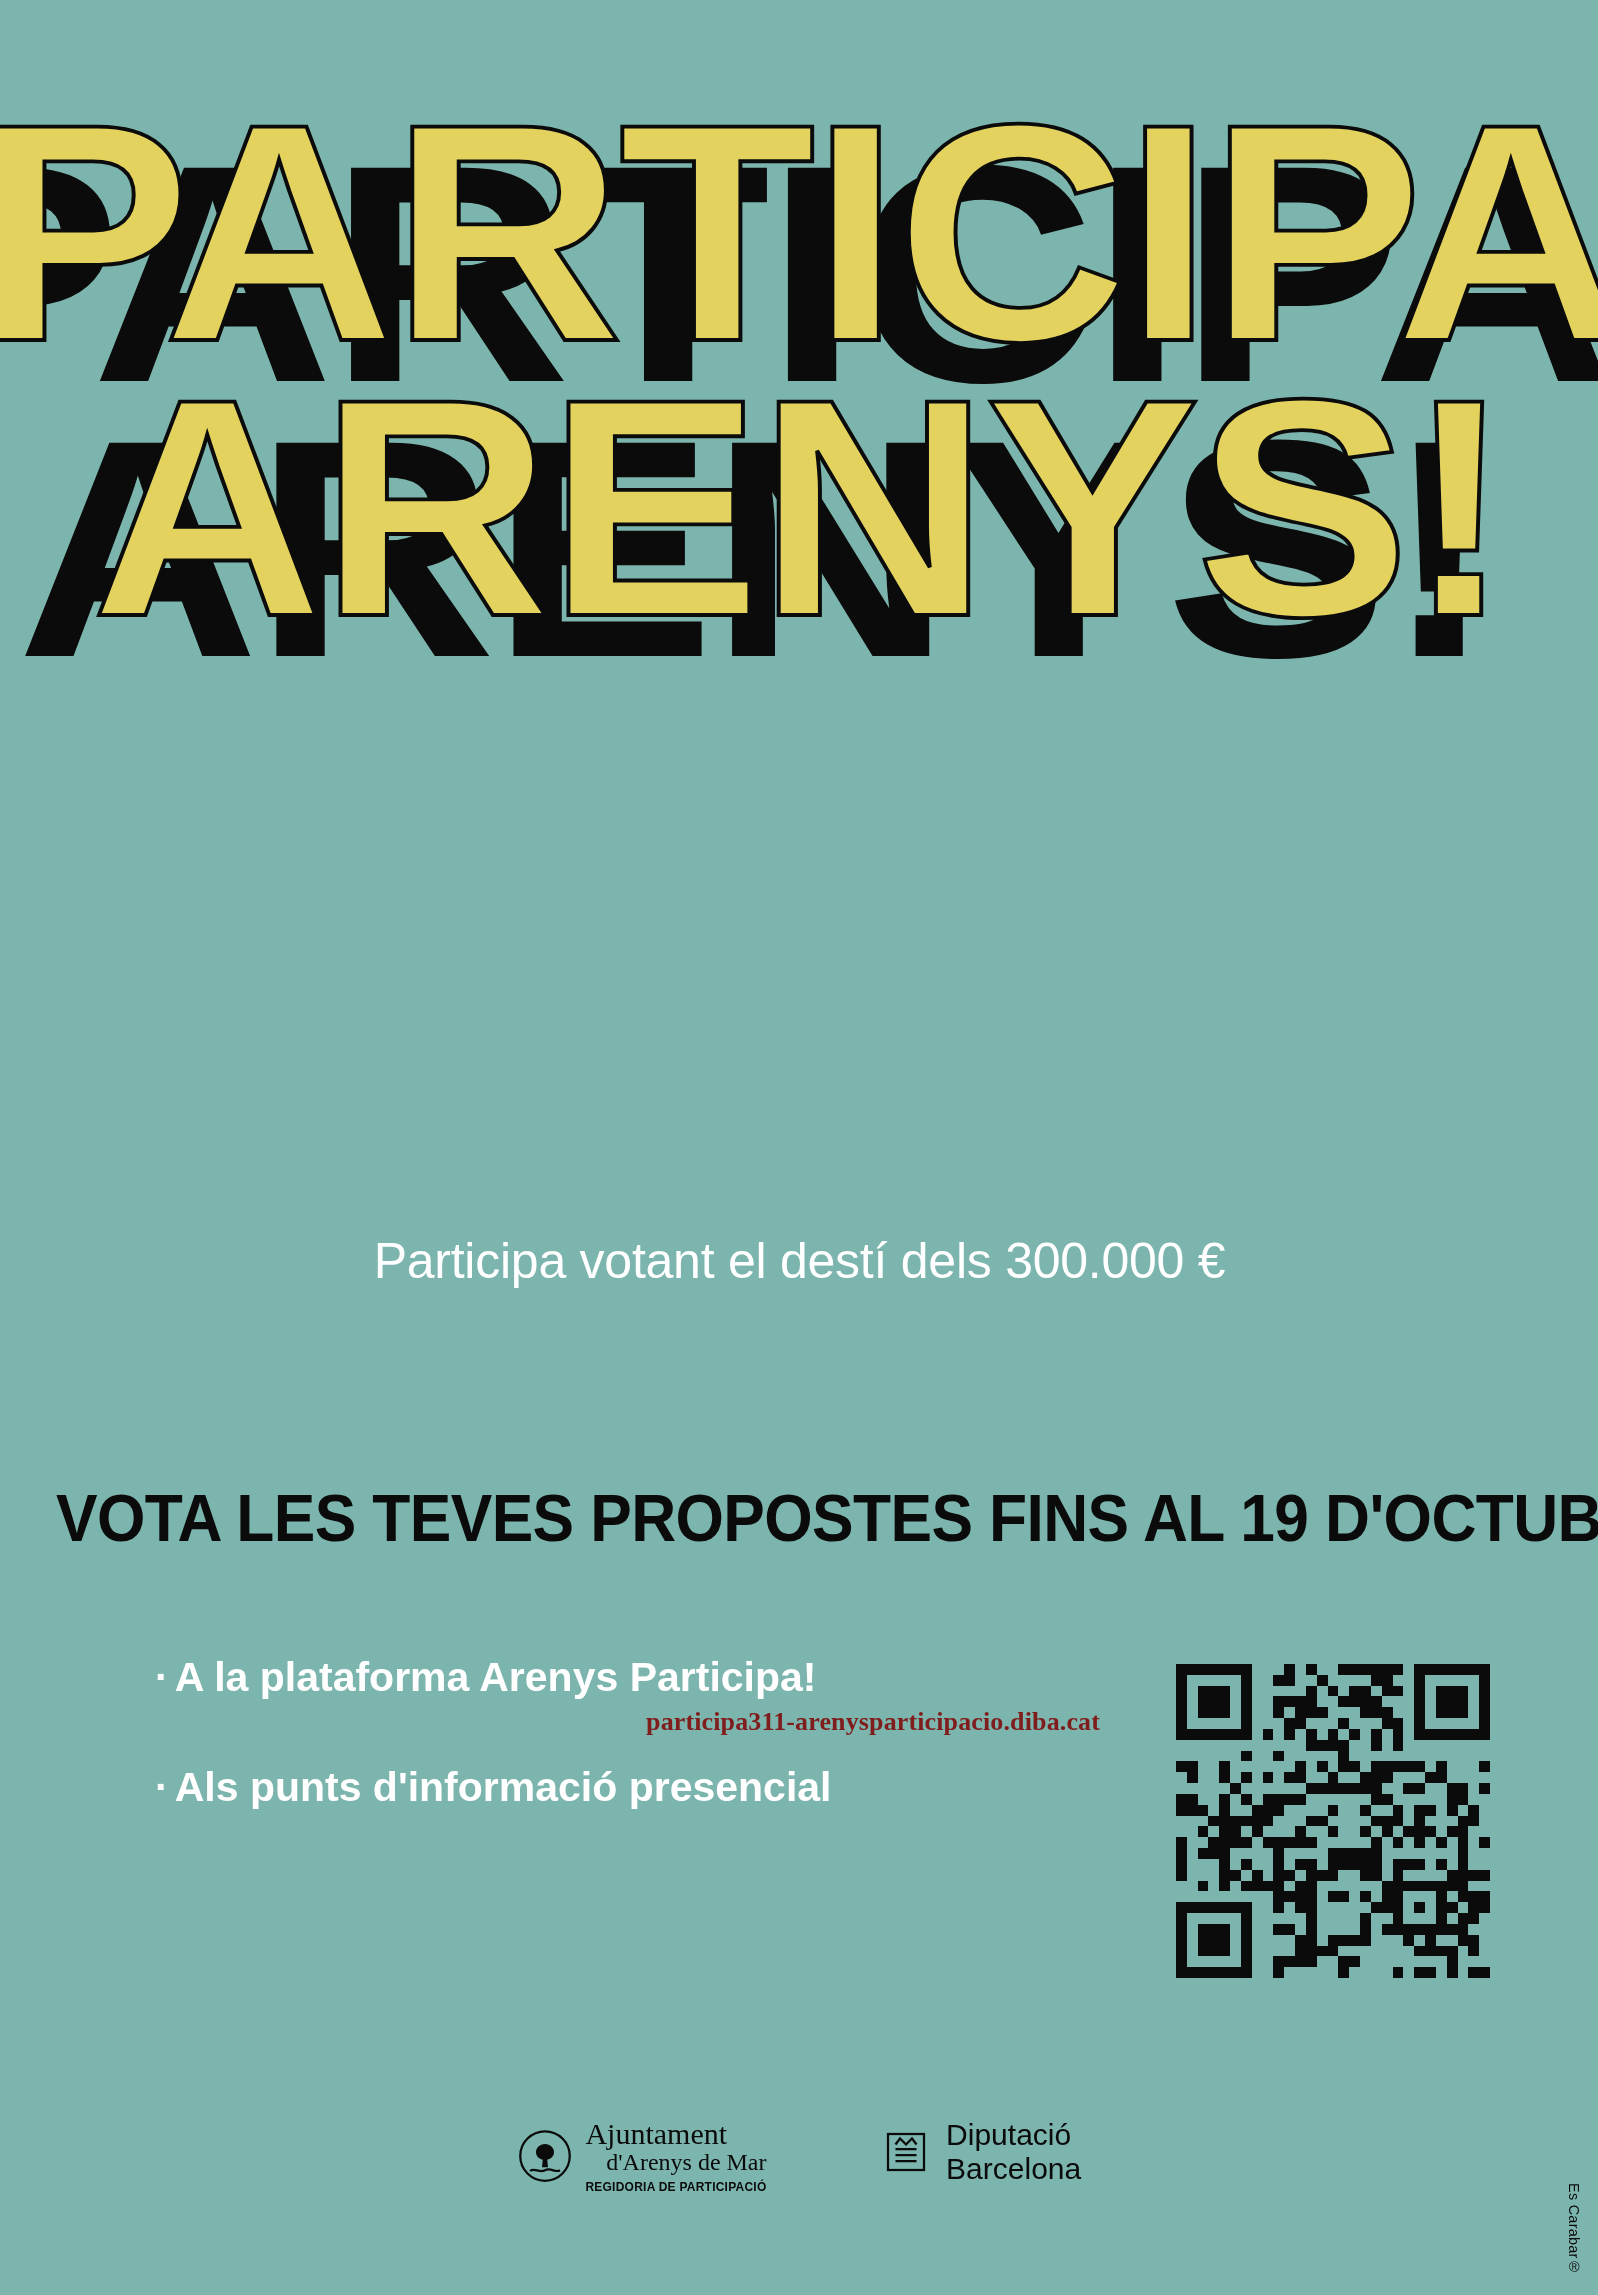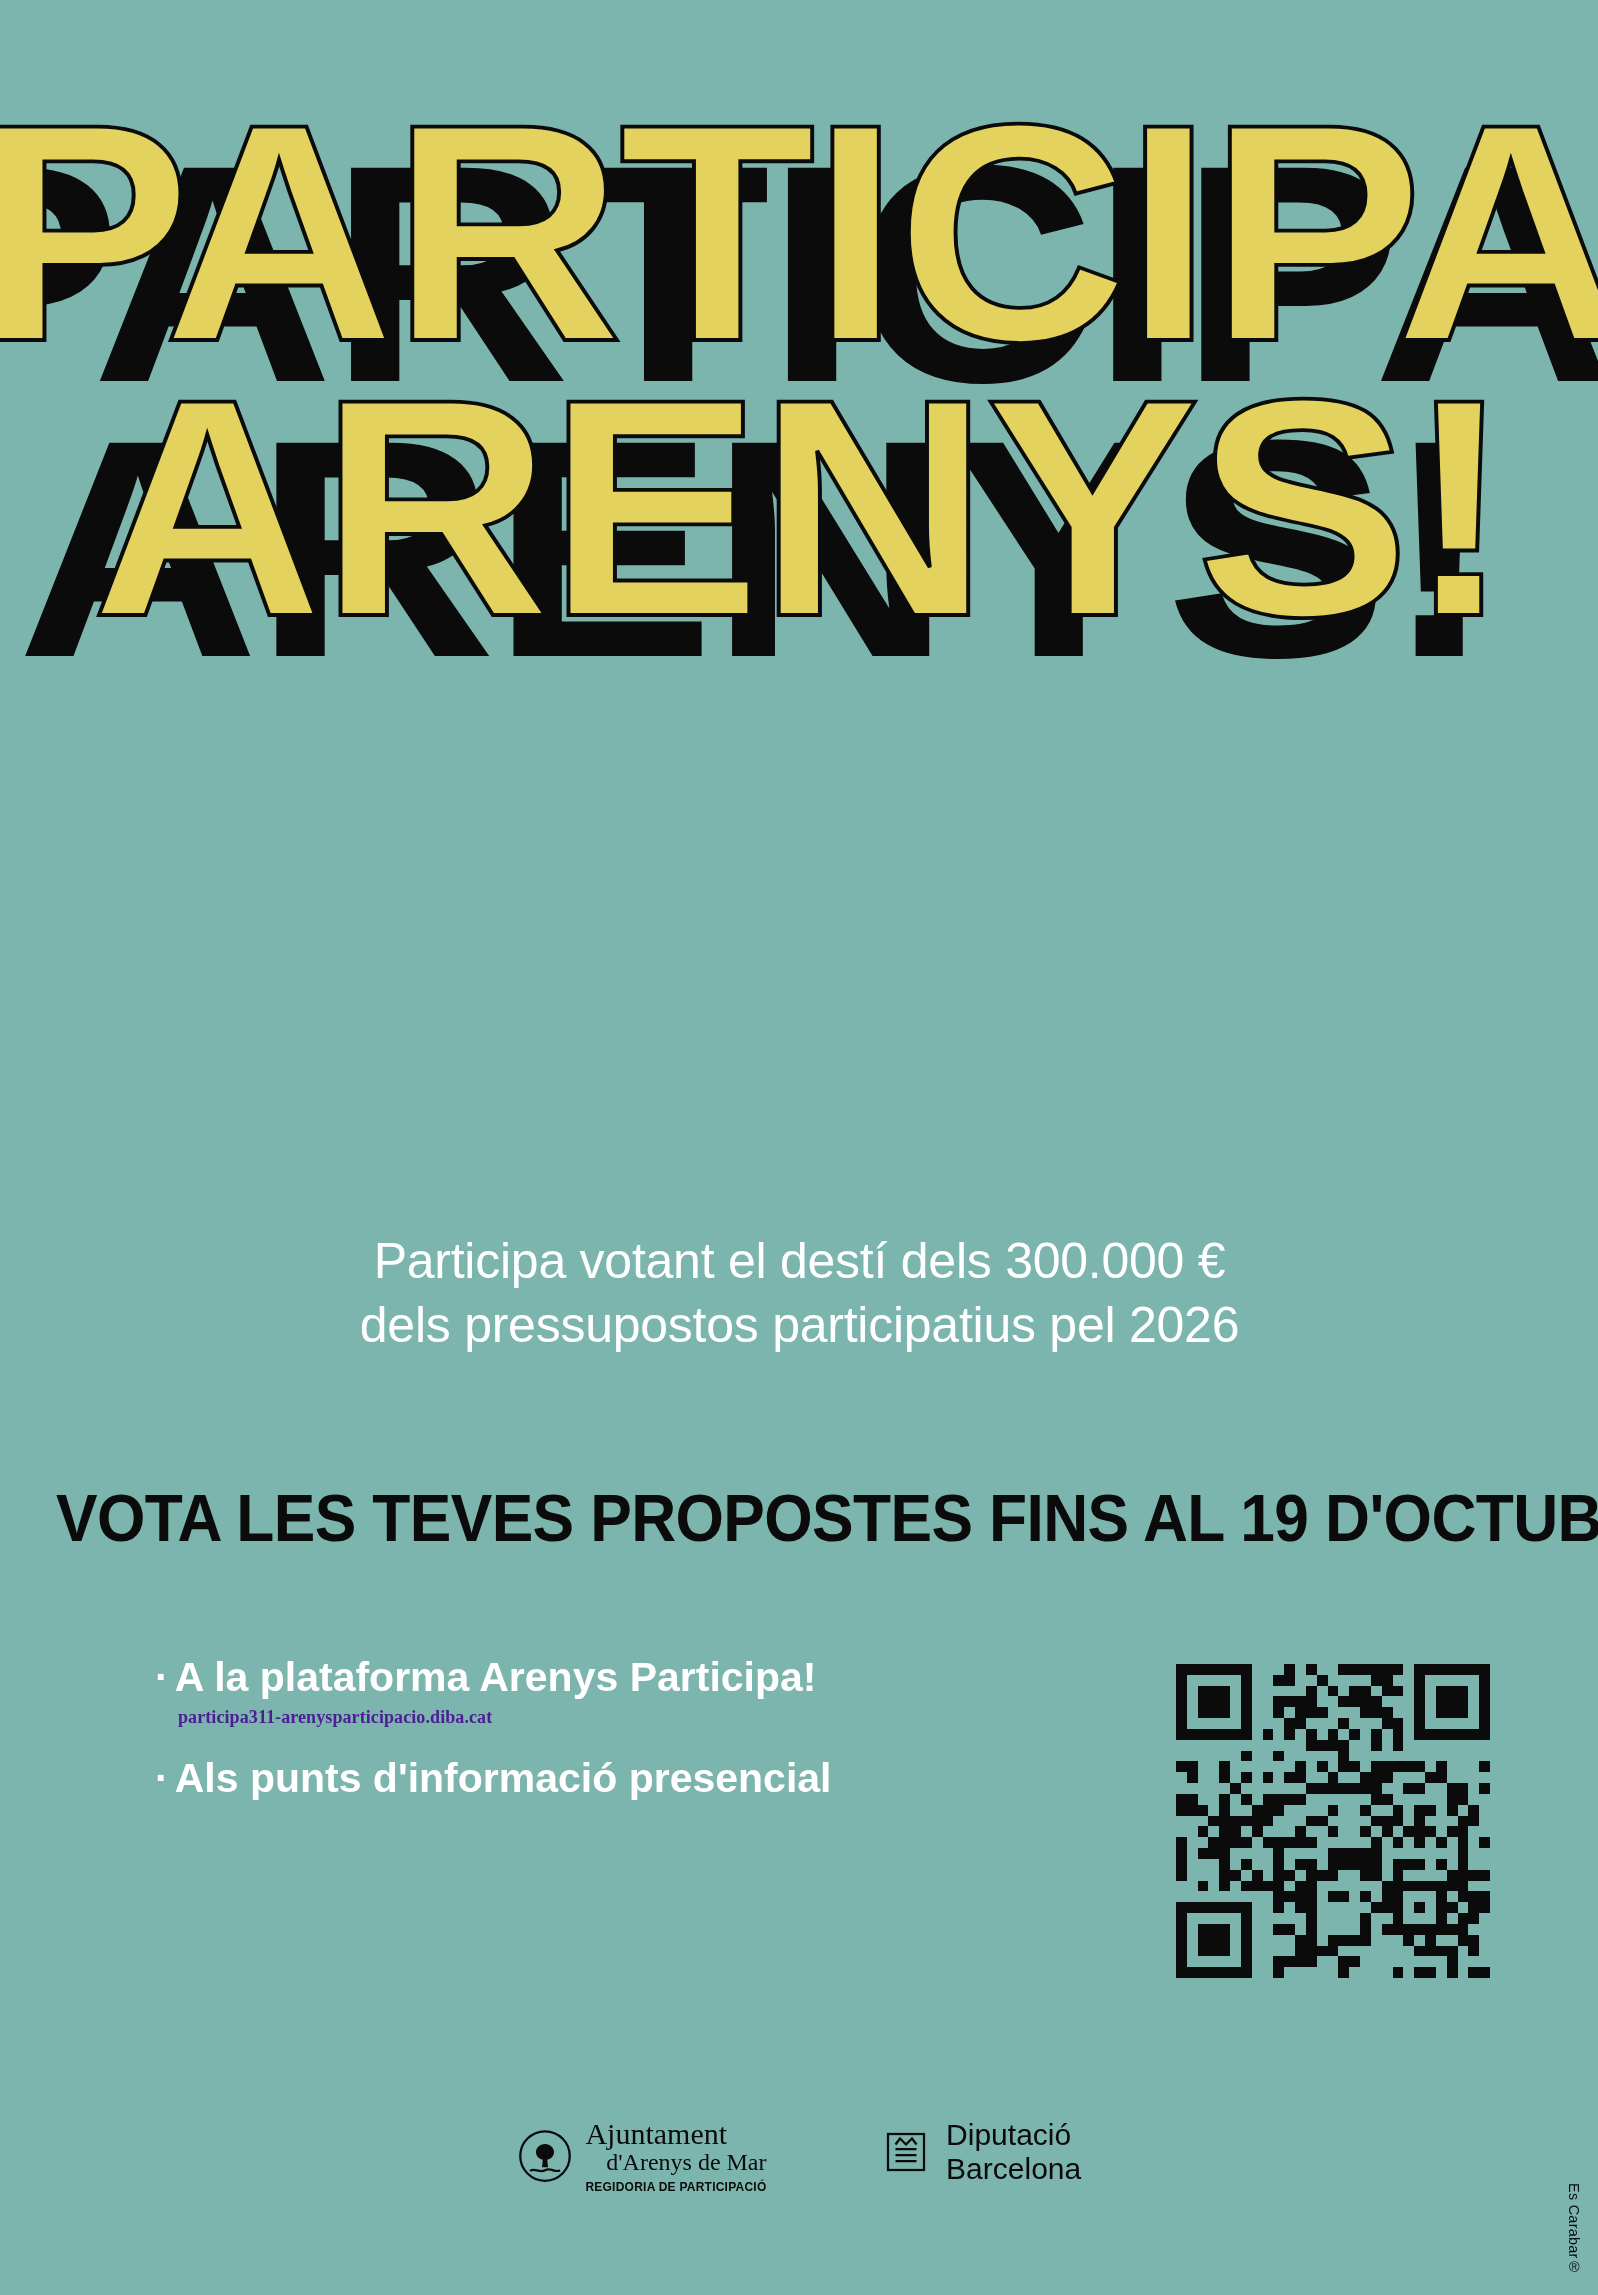--- a/index.html
+++ b/index.html
@@ -104,24 +104,25 @@
     line-height: 1.2;
     margin-bottom: 4.5px;
   }
   .bullet .dot {
     display: inline-block;
     width: 19.7px;
   }
   .url {
     font-family: "Liberation Serif", serif;
     font-weight: bold;
-    font-size: 18px;
-    color: #4c1d95;
+    font-size: 26px;
+    color: #7f1d1d;
     margin: 4.5px 0 26px 23px;
     letter-spacing: 0.005em;
+    text-align: right;
   }
   .bullet-2 { margin-bottom: 0; }
   .moreinfo {
     position: absolute;
     top: 1906px;
     left: 175px;
     color: #0b0b0b;
     font-weight: bold;
     font-size: 41px;
   }
@@ -207,21 +208,20 @@
       <span class="hl-front">PARTICIPA</span>
     </div>
     <div class="hl-line hl-line-2">
       <span class="hl-shadow shadow-offset-2">ARENYS!</span>
       <span class="hl-front">ARENYS!</span>
     </div>
   </div>
 
   <div class="subhead">
     <div>Participa votant el destí dels 300.000 €</div>
-    <div>dels pressupostos participatius pel 2026</div>
   </div>
 
   <div class="votaline">VOTA LES TEVES PROPOSTES FINS AL 19 D'OCTUBRE</div>
 
   <div class="bullets">
     <div class="bullet">
       <span class="dot">·</span><span>A la plataforma Arenys Participa!</span>
     </div>
     <div class="url">participa311-arenysparticipacio.diba.cat</div>
     <div class="bullet bullet-2">

